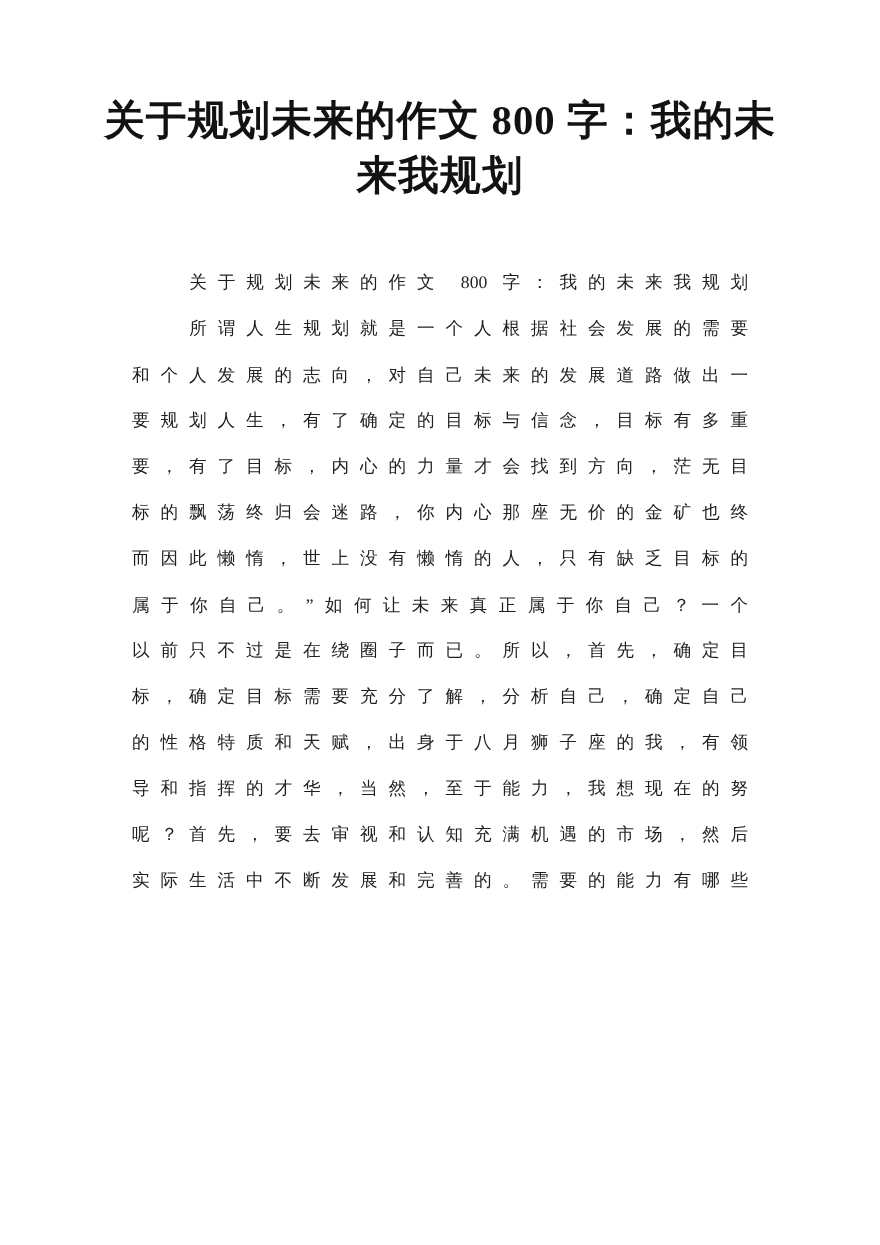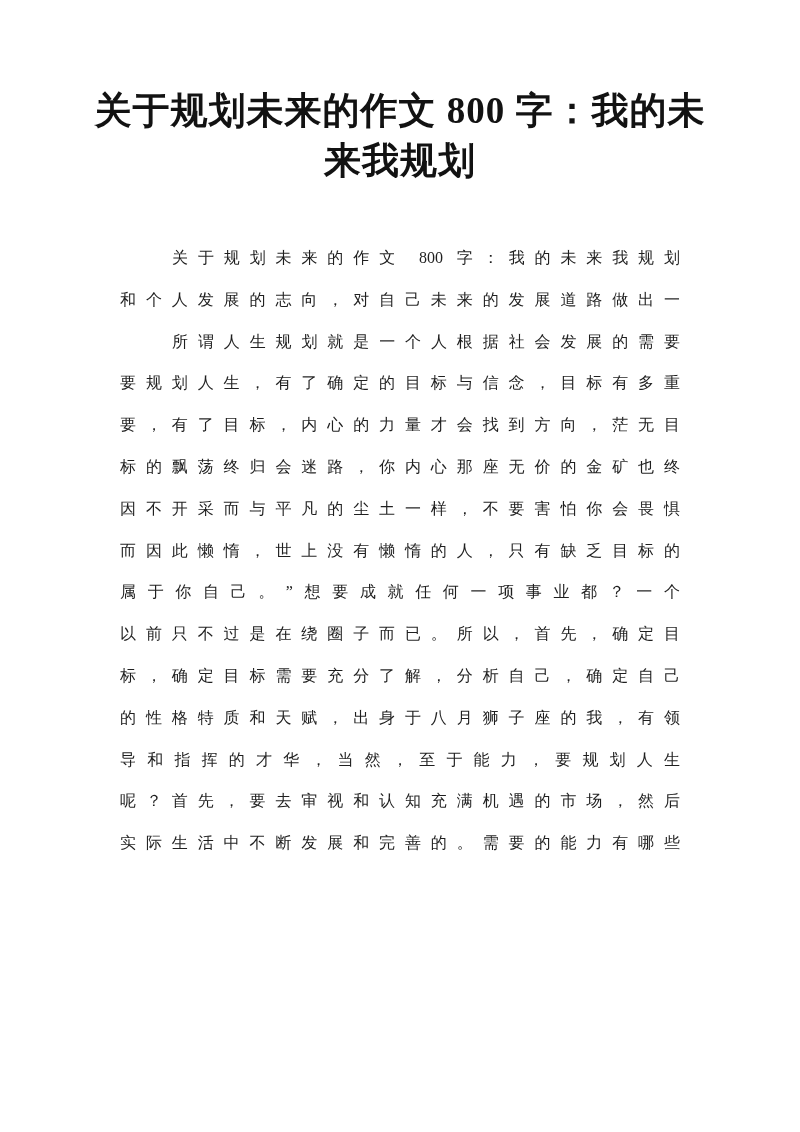--- a/index.html
+++ b/index.html
@@ -58,29 +58,28 @@
 
 <div class="page">
 
   <h1 class="doc-title">
     <span class="title-line">关于规划未来的作文 800 字：我的未</span>
     <span class="title-line">来我规划</span>
   </h1>
 
   <div class="doc-body">
     <p class="body-line indent">关于规划未来的作文 800 字：我的未来我规划</p>
+    <p class="body-line indent">所谓人生规划就是一个人根据社会发展的需要</p>
     <p class="body-line">和个人发展的志向，对自己未来的发展道路做出一</p>
-    <p class="body-line indent">所谓人生规划就是一个人根据社会发展的需要</p>
     <p class="body-line">要规划人生，有了确定的目标与信念，目标有多重</p>
     <p class="body-line">要，有了目标，内心的力量才会找到方向，茫无目</p>
     <p class="body-line">标的飘荡终归会迷路，你内心那座无价的金矿也终</p>
-    <p class="body-line">因不开采而与平凡的尘土一样，不要害怕你会畏惧</p>
     <p class="body-line">而因此懒惰，世上没有懒惰的人，只有缺乏目标的</p>
-    <p class="body-line">属于你自己。”想要成就任何一项事业都？一个</p>
+    <p class="body-line">属于你自己。”如何让未来真正属于你自己？一个</p>
     <p class="body-line">以前只不过是在绕圈子而已。所以，首先，确定目</p>
     <p class="body-line">标，确定目标需要充分了解，分析自己，确定自己</p>
     <p class="body-line">的性格特质和天赋，出身于八月狮子座的我，有领</p>
-    <p class="body-line">导和指挥的才华，当然，至于能力，要规划人生</p>
+    <p class="body-line">导和指挥的才华，当然，至于能力，我想现在的努</p>
     <p class="body-line">呢？首先，要去审视和认知充满机遇的市场，然后</p>
     <p class="body-line">实际生活中不断发展和完善的。需要的能力有哪些</p>
   </div>
 
 </div>
 
 </body></html>

